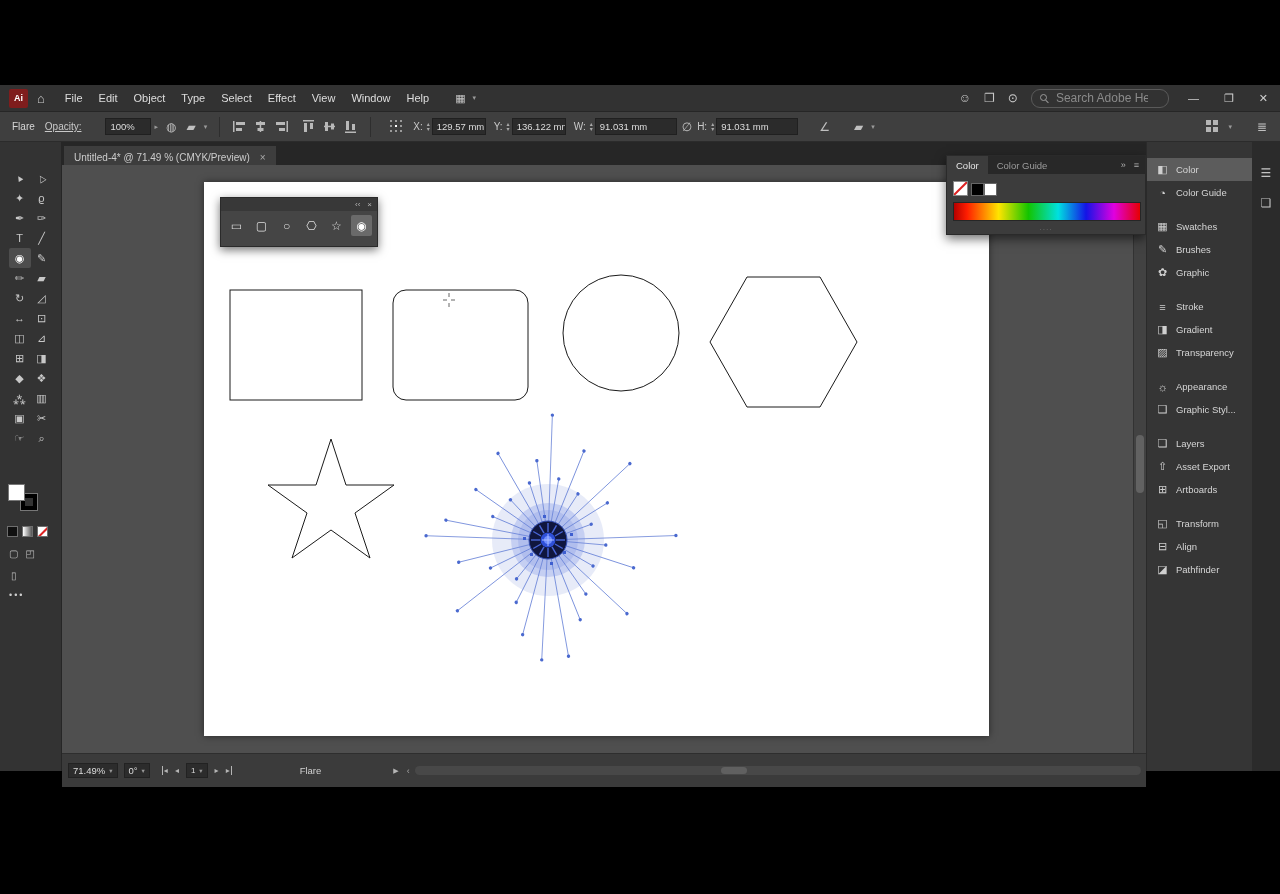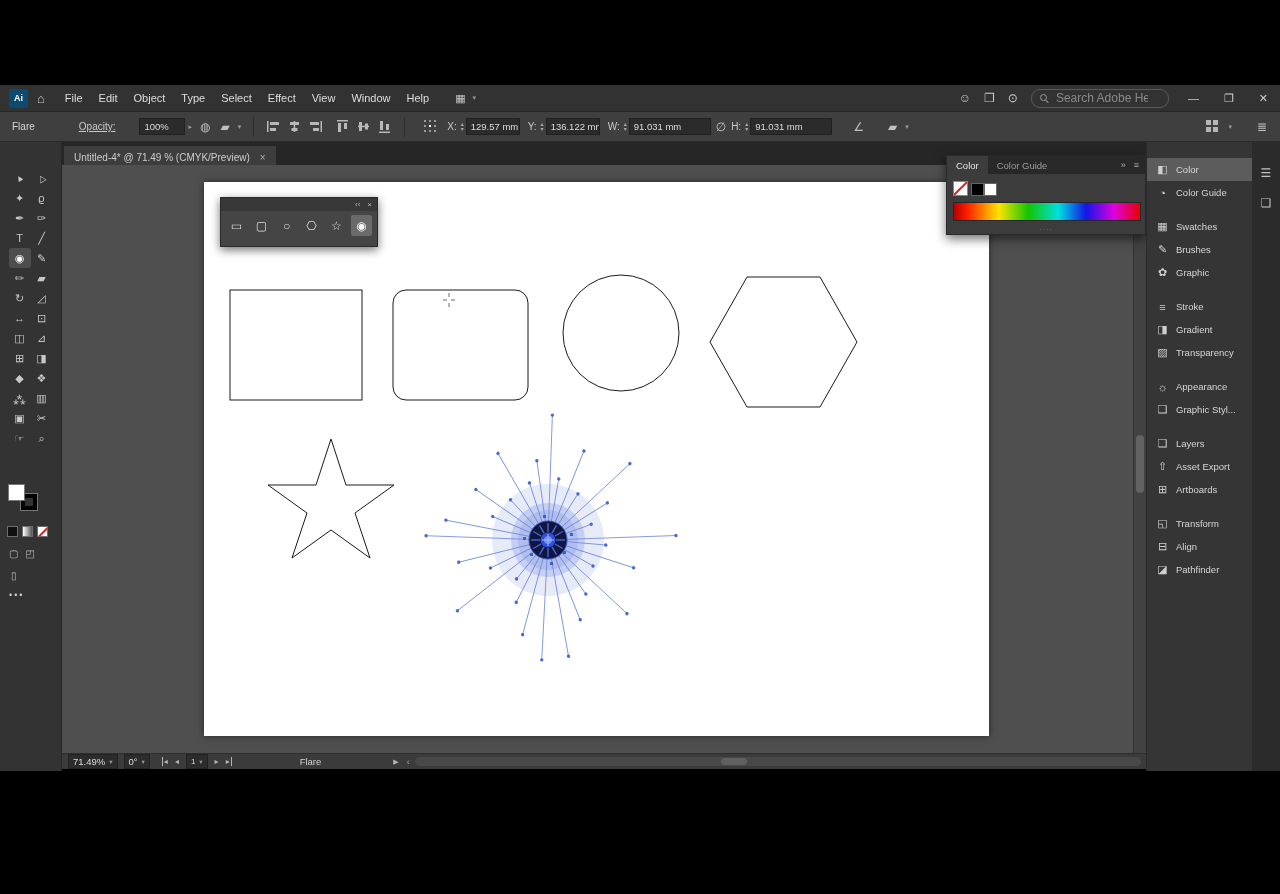--- a/index.html
+++ b/index.html
@@ -2,21 +2,21 @@
 <html><head>
 <meta charset="utf-8">
 <style>
   html,body{margin:0;padding:0;background:#000;}
   #screen{position:relative;width:1280px;height:894px;background:#000;overflow:hidden;
           font-family:"Liberation Sans",sans-serif;}
 
   
   #menubar{position:absolute;left:0;top:85px;width:1280px;height:27px;background:#323232;
            border-bottom:1px solid #262626;box-sizing:border-box;display:flex;align-items:center;}
-  #ai-logo{width:19px;height:19px;background:#0c4a6e;color:#fff;font-size:9px;font-weight:bold;
+  #ai-logo{width:19px;height:19px;background:#7f1d1d;color:#fff;font-size:9px;font-weight:bold;
            display:flex;align-items:center;justify-content:center;border-radius:2px;margin:0 9px 0 9px;}
   .home-ic{color:#c9c9c9;font-size:13px;margin-right:12px;}
   .menu-item{color:#dedede;font-size:11px;padding:0 8px;}
   .ws-switch{display:flex;align-items:center;gap:4px;margin-left:18px;color:#c5c5c5;font-size:11px;}
   .mb-right{margin-left:auto;display:flex;align-items:center;gap:13px;margin-right:6px;}
   .mb-icon{color:#c9c9c9;font-size:12px;}
   .searchbox{display:flex;align-items:center;gap:5px;border:1px solid #5a5a5a;border-radius:9px;
              height:17px;padding:0 8px;width:120px;}
   .mag{position:relative;width:9px;height:9px;flex:none;}
   .mag::before{content:"";position:absolute;width:5px;height:5px;border:1px solid #999;border-radius:50%;left:0;top:0;}
@@ -27,21 +27,21 @@
 
   
   #controlbar{position:absolute;left:0;top:112px;width:1280px;height:30px;background:#3f3f3f;
               border-bottom:1px solid #2b2b2b;box-sizing:border-box;display:flex;align-items:center;
               color:#c9c9c9;font-size:10px;}
   .cb-label{margin:0 10px 0 12px;color:#d6d6d6;}
   .cb-box{height:17px;background:#2b2b2b;border:1px solid #202020;display:flex;align-items:center;
           padding:0 4px;color:#ddd;font-size:9.5px;white-space:nowrap;overflow:hidden;box-sizing:border-box;}
   .w46{width:46px;} .w54{width:54px;} .w58{width:82px;}
   .cb-sep{width:1px;height:20px;background:#2e2e2e;margin:0 9px;}
-  .u{text-decoration:underline;margin-left:34px;}
+  .u{text-decoration:underline;}
   .cb-ic{color:#c0c0c0;font-size:12px;margin:0 5px;}
   .cb-chev{color:#9a9a9a;font-size:7px;margin:0 3px;}
   .stepper{display:flex;flex-direction:column;line-height:4.5px;font-size:6px;color:#aaa;margin:0 2px 0 4px;}
   .align-svg{fill:#b8b8b8;margin:0 3px;}
   .refpt{display:grid;grid-template-columns:repeat(3,5px);grid-template-rows:repeat(3,5px);margin:0 9px;}
   .refpt i{width:2px;height:2px;background:#9a9a9a;margin:1px;}
   .refpt i.c{background:#fff;}
   .fourgrid{width:13px;height:13px;margin:0 6px;display:grid;grid-template-columns:5px 5px;grid-template-rows:5px 5px;gap:2px;}
   .fourgrid i{background:#b5b5b5;}
   .cb-right{margin-left:auto;display:flex;align-items:center;margin-right:8px;}
@@ -74,21 +74,21 @@
   .rail-ellipsis{position:absolute;left:9px;top:448px;color:#cfcfcf;font-size:9px;letter-spacing:2px;}
 
   
   #canvas{position:absolute;left:62px;top:165px;width:1084px;height:588px;background:#4f4f4f;}
   #artboard{position:absolute;left:142px;top:17px;width:785px;height:554px;background:#ffffff;
             box-shadow:0 0 7px rgba(0,0,0,.5);}
   #vscroll{position:absolute;right:0;top:0;width:13px;height:588px;background:#424242;border-left:1px solid #333;box-sizing:border-box;}
   #vthumb{position:absolute;left:2px;top:270px;width:8px;height:58px;background:#626262;border-radius:5px;}
 
   
-  #statusbar{position:absolute;left:62px;top:753px;width:1084px;height:16px;background:#3b3b3b;
+  #statusbar{position:absolute;left:62px;top:753px;width:1084px;height:34px;background:#3b3b3b;
              border-top:1px solid #2e2e2e;box-sizing:border-box;display:flex;align-items:center;
              color:#c9c9c9;font-size:9.5px;}
   .sb-box{height:13px;background:#2c2c2c;border:1px solid #222;display:flex;align-items:center;
           padding:0 4px;gap:4px;margin-left:6px;color:#ddd;}
   .sb-chev{font-size:6.5px;color:#999;}
   .sb-nav{display:flex;align-items:center;gap:7px;margin-left:12px;color:#b5b5b5;font-size:8px;}
   .bar-l{border-left:1px solid #b5b5b5;padding-left:1px;}
   .bar-r{border-right:1px solid #b5b5b5;padding-right:1px;}
   .sb-status{margin-left:68px;color:#d0d0d0;}
   .sb-play{margin-left:72px;font-size:7px;color:#b5b5b5;}

